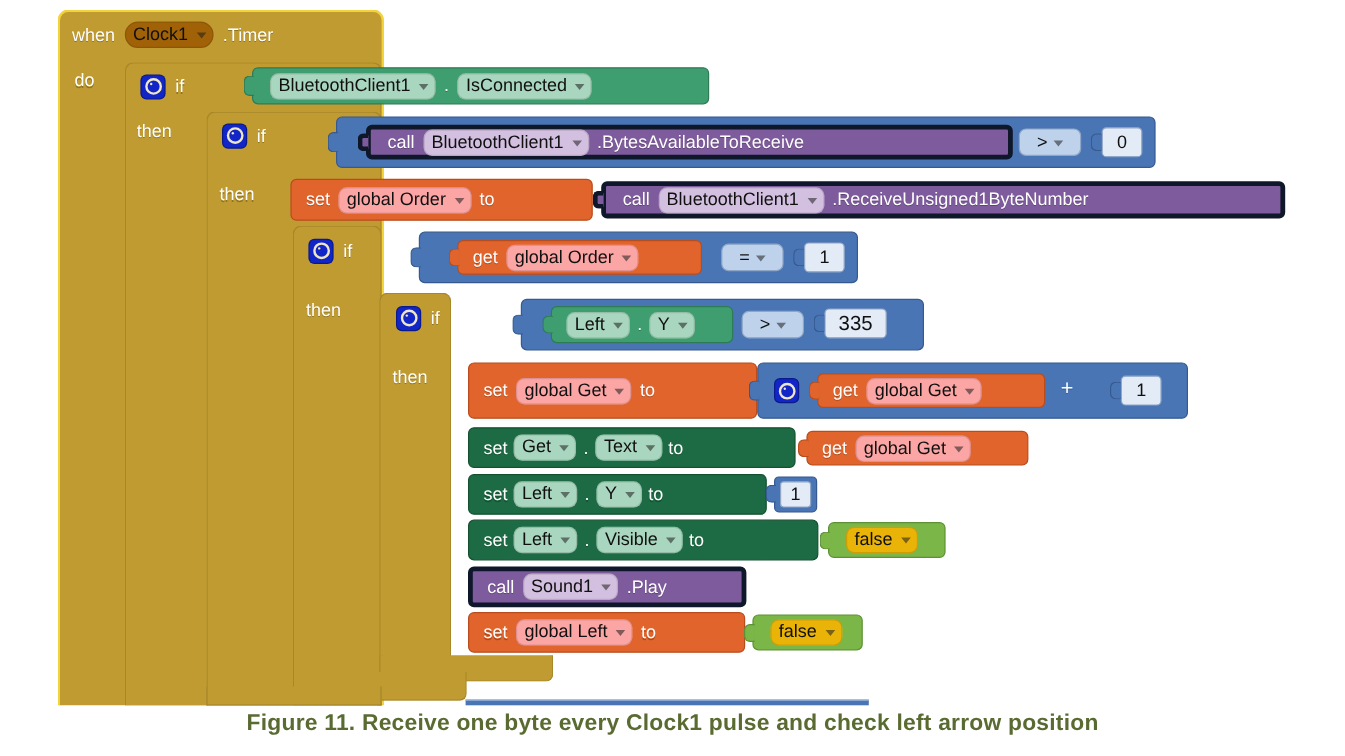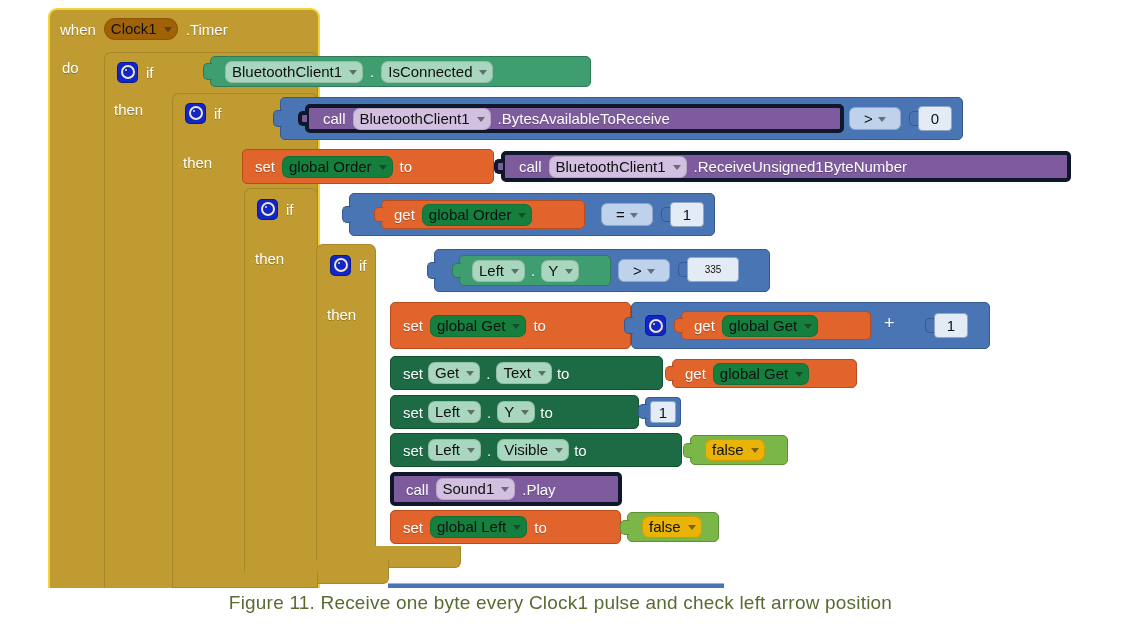--- a/index.html
+++ b/index.html
@@ -33,21 +33,21 @@
 
   
   .pill{
     display:inline-flex;align-items:center;gap:5px;
     border-radius:7px;padding:1px 6px 2px 7px;
     font-size:15px;color:#101010;white-space:nowrap;line-height:19px;
     box-shadow:inset 0 0 0 1px rgba(0,0,0,.12);
   }
   .pill.p-green {background:#A9D6BF;}
   .pill.p-purple{background:#D3C0E0;}
-  .pill.p-orange{background:#15803d;}
+  .pill.p-orange{background:#fca5a5;}
   .pill.p-lgreen{background:#eab308;}
 
   
   .caret{
     width:0;height:0;display:inline-block;
     border-left:4px solid transparent;border-right:4px solid transparent;
     border-top:5px solid rgba(30,30,30,.55);
     margin-left:2px;position:relative;top:1px;
   }
 
@@ -71,21 +71,21 @@
   }
   .gear i:after{
     content:"";position:absolute;left:2px;top:2px;width:2px;height:2px;
     border-radius:50%;background:#EDE6C8;
   }
 
   
   #caption{
     position:absolute;left:0;top:592px;width:1121px;
     text-align:center;font-size:19px;color:#5A6B32;
-    font-family:"Liberation Sans", sans-serif;letter-spacing:.2px;
+    font-family:"Liberation Sans", sans-serif;letter-spacing:.2px;font-weight:bold;
   }
 </style>
 </head>
 <body>
 
 <div id="blocks-canvas">
 
   <div class="blk c-gold-b" style="left:48px;top:8px;width:272px;height:580px;border-radius:9px 9px 0 0;border-bottom:none;"></div>
 
   <div class="blk" style="left:50px;top:10px;width:224px;height:38px;">
@@ -276,21 +276,21 @@
 
   <div class="blk" style="left:618px;top:259px;width:52px;height:23px;background:#BFD2EC;border:1px solid #8FA6C6;border-radius:6px;">
     <div class="row" style="gap:3px;padding:0 7px;justify-content:center;">
       <span style="font-size:15px;color:#101010;line-height:19px;">&gt;</span>
       <span class="caret"></span>
     </div>
   </div>
 
   <div class="blk" style="left:687px;top:257px;width:52px;height:25px;background:#E3EBF6;border:1px solid #8FA6C6;border-radius:4px;">
     <div class="row" style="justify-content:center;padding:0;">
-      <span style="font-size:10px;color:#101010;">335</span>
+      <span style="font-size:17px;color:#101010;">335</span>
     </div>
   </div>
   <div class="blk c-blue" style="left:678px;top:262px;width:9px;height:15px;border-radius:5px 0 0 5px;border-right:none;"></div>
 
   <div class="blk" style="left:327px;top:305px;width:60px;height:24px;">
     <span class="wtxt">then</span>
   </div>
 
   <div class="blk c-orange" style="left:390px;top:302px;width:241px;height:47px;border-radius:5px;">
     <div class="row" style="gap:7px;padding-left:12px;">

